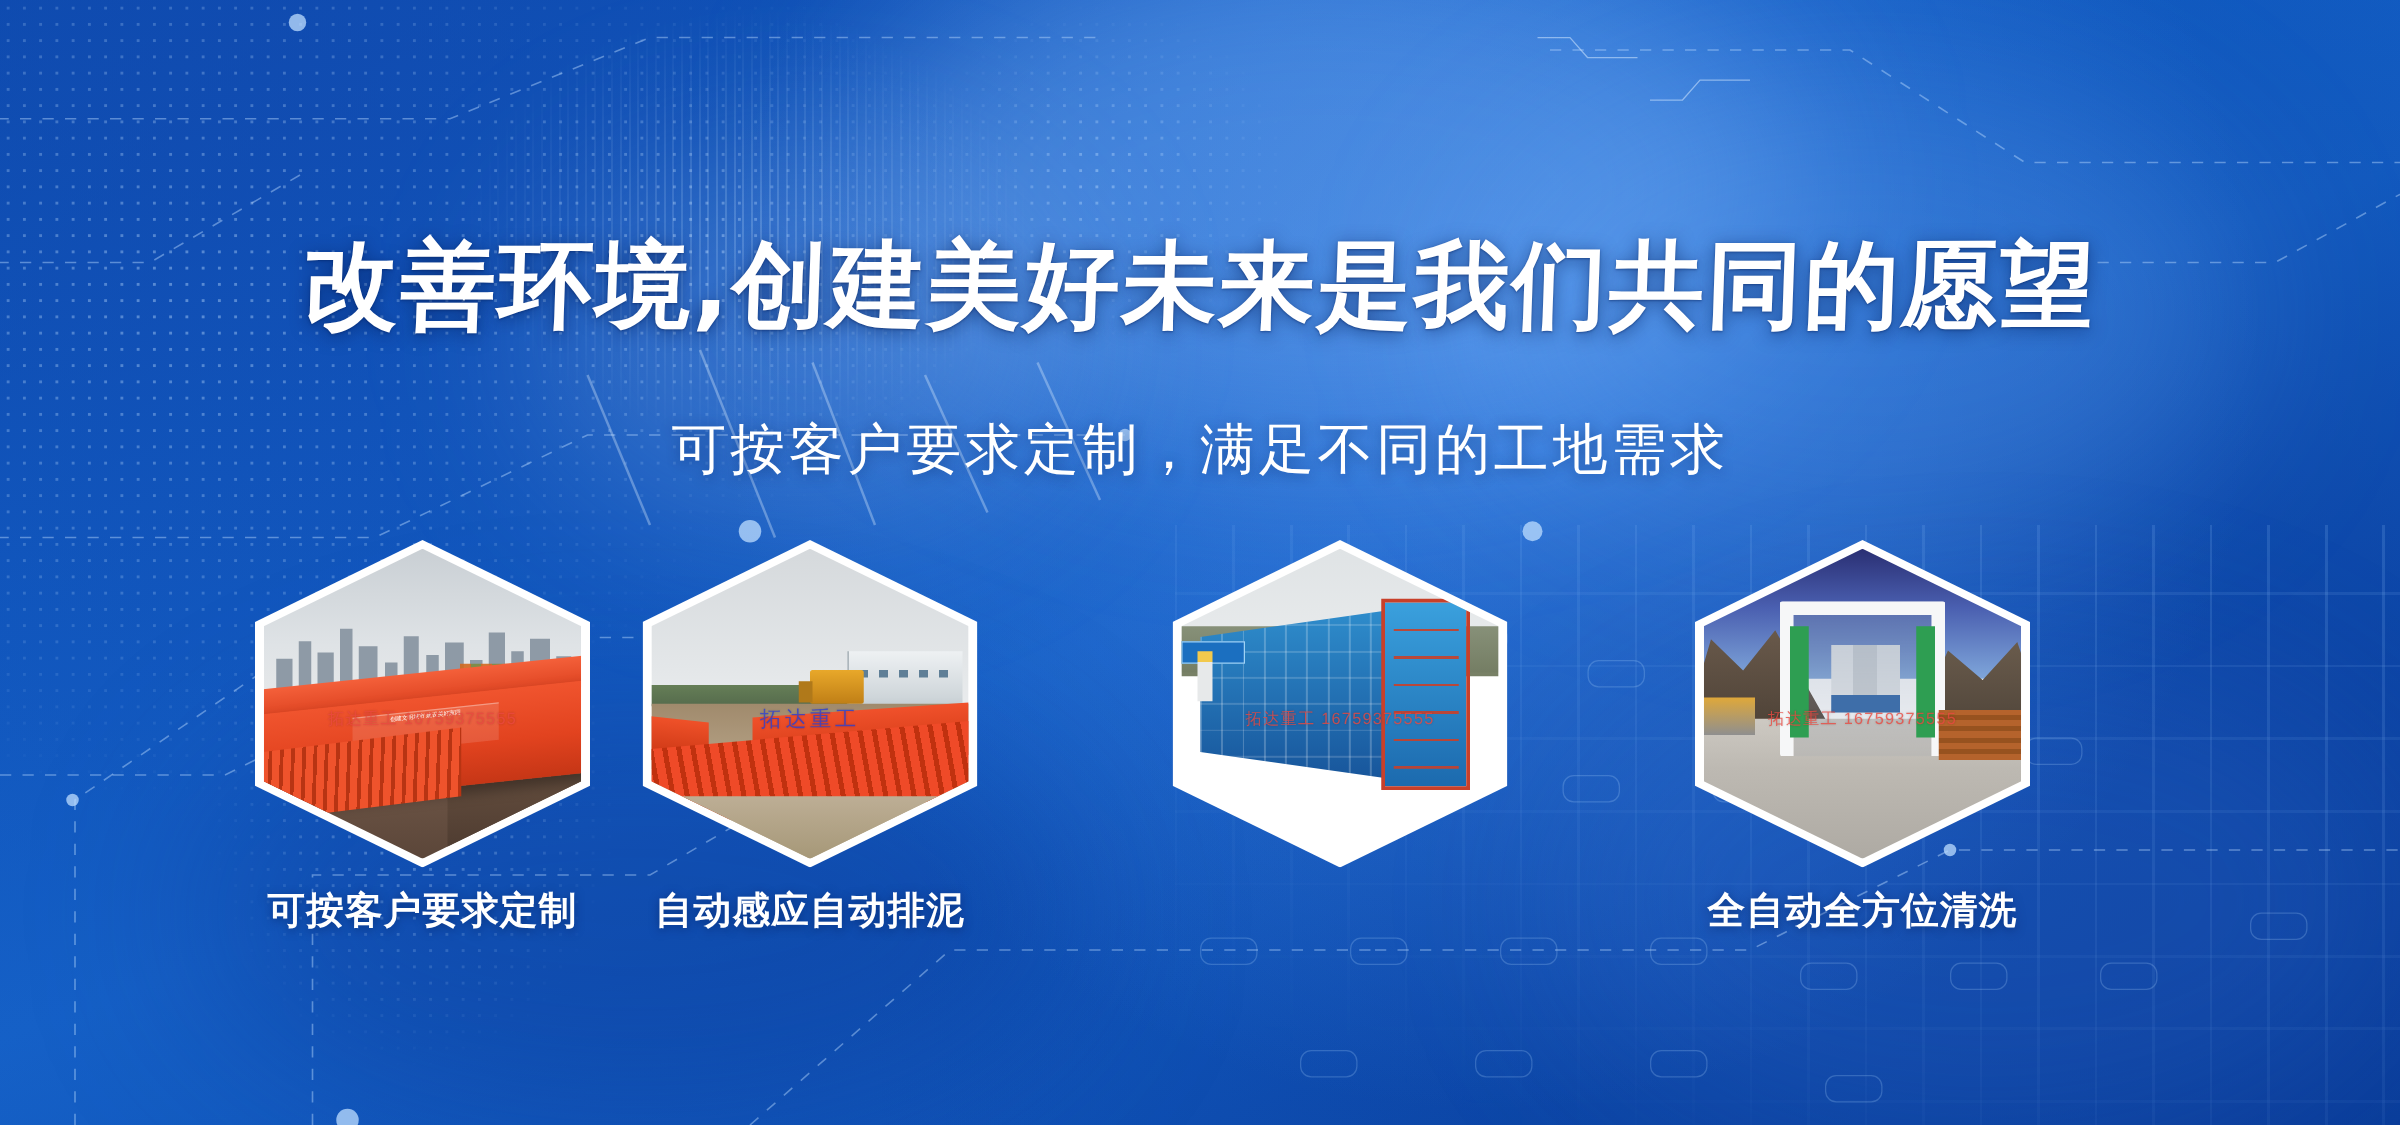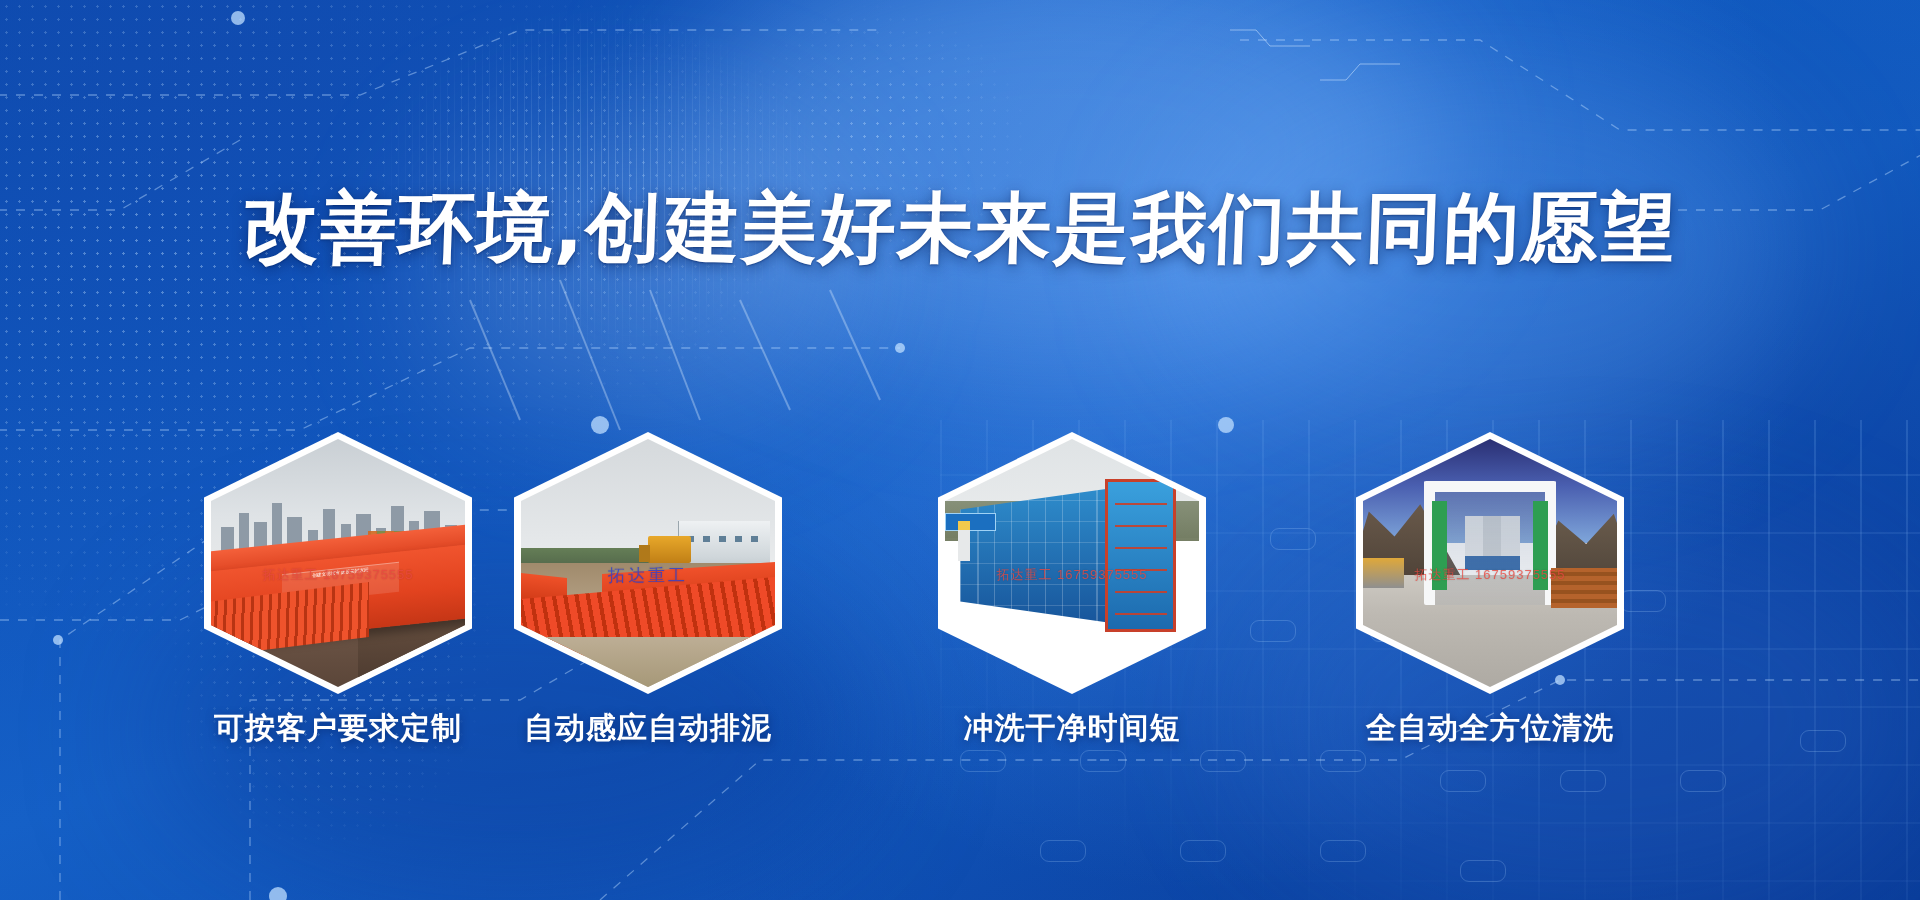--- a/index.html
+++ b/index.html
@@ -310,20 +310,21 @@
     <g stroke="rgba(220,238,255,.35)" stroke-width="2" fill="none">
       <path d="M470 300 L520 420"></path>
         <path d="M560 280 L620 430"></path>
       <path d="M650 290 L700 420"></path>
         <path d="M740 300 L790 410"></path>
       <path d="M830 290 L880 400"></path>
     </g>
   </svg>
 
   <div class="title">改善环境,创建美好未来是我们共同的愿望</div>
+  <div class="subtitle">可按客户要求定制，满足不同的工地需求</div>
 
   <div class="cards">
 
     <div class="card" style="left:204px;">
       <div class="hex">
         <div class="inner">
           <div class="photo s1">
             <div class="sky"></div>
             <div class="skyline">
               <b style="left:4%;  width:5%;  height:58%;"></b>
@@ -383,21 +384,20 @@
             <div class="trees"></div>
             <div class="ground"></div>
             <div class="tunnel"></div>
             <div class="mouth"></div>
             <div class="sign"></div>
             <div class="worker"></div>
           </div>
           <div class="wm red">拓达重工   16759375555</div>
         </div>
       </div>
-      <div class="caption">冲洗干净时间短</div>
     </div>
 
     <div class="card" style="left:1356px;">
       <div class="hex">
         <div class="inner">
           <div class="photo s4">
             <div class="sky"></div>
             <div class="mtnL"></div>
             <div class="mtnR"></div>
             <div class="ground"></div>

